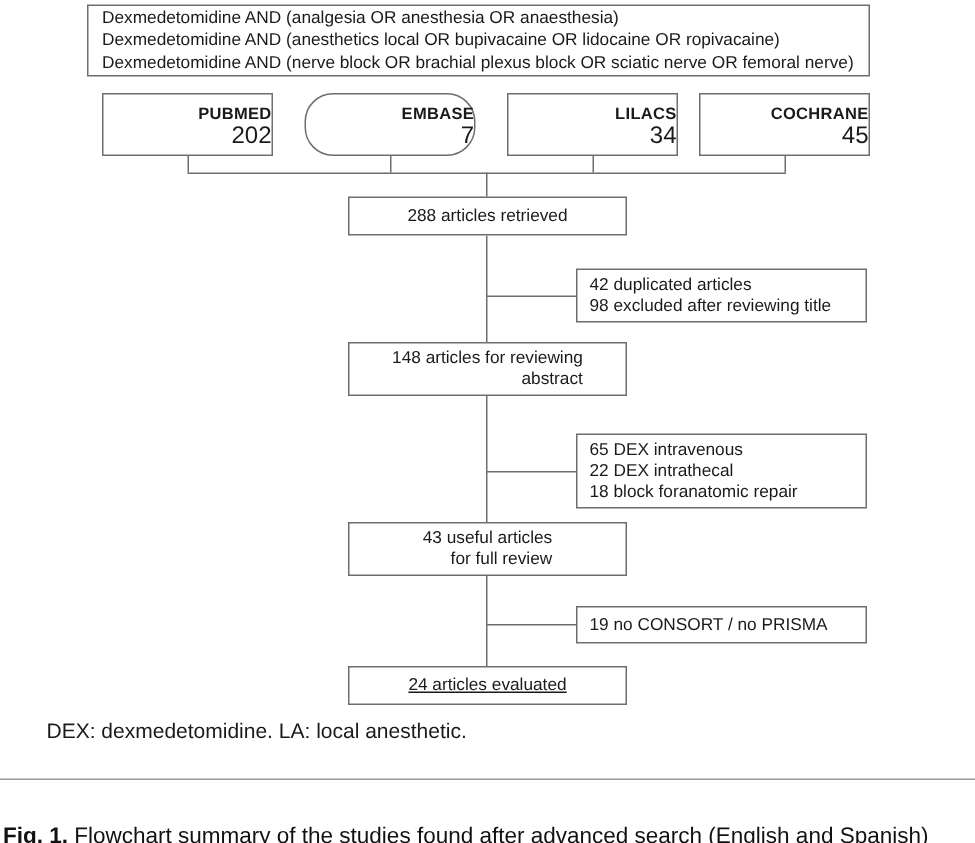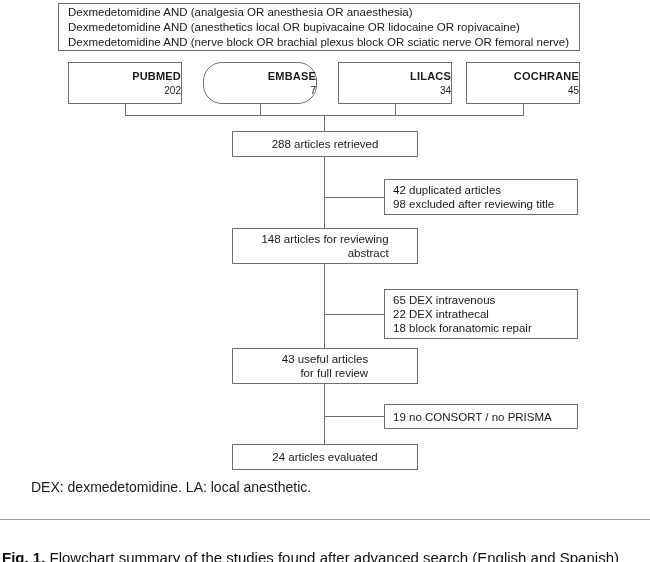--- a/index.html
+++ b/index.html
@@ -63,34 +63,34 @@
     justify-content: center;
     text-align: center;
     align-items: flex-end;
   }
   .db-name {
     font-weight: bold;
     font-size: 11px;
     letter-spacing: 0.2px;
   }
   .db-count {
-    font-size: 10px;
+    font-size: 16px;
     margin-top: 1px;
   }
 
   #db-pubmed   { left: 68px;  width: 114px; }
   #db-embase   { left: 203px; width: 114px; border-radius: 19px; }
   #db-lilacs   { left: 338px; width: 114px; }
   #db-cochrane { left: 466px; width: 114px; }
 
   
   #box-288 { left: 232px; top: 131px; width: 186px; height: 26px; }
   #box-148 { left: 232px; top: 228px; width: 186px; height: 36px; }
   #box-43  { left: 232px; top: 348px; width: 186px; height: 36px; }
-  #box-24  { left: 232px; top: 444px; width: 186px; height: 26px; }
+  #box-24  { left: 232px; top: 444px; width: 186px; height: 26px; text-decoration: underline; }
 
   
   #box-excl-1 { left: 384px; top: 179px; width: 194px; height: 36px; }
   #box-excl-2 { left: 384px; top: 289px; width: 194px; height: 50px; }
   #box-excl-3 { left: 384px; top: 404px; width: 194px; height: 25px; }
 
   
   .line {
     position: absolute;
     background: #6e6e6e;

